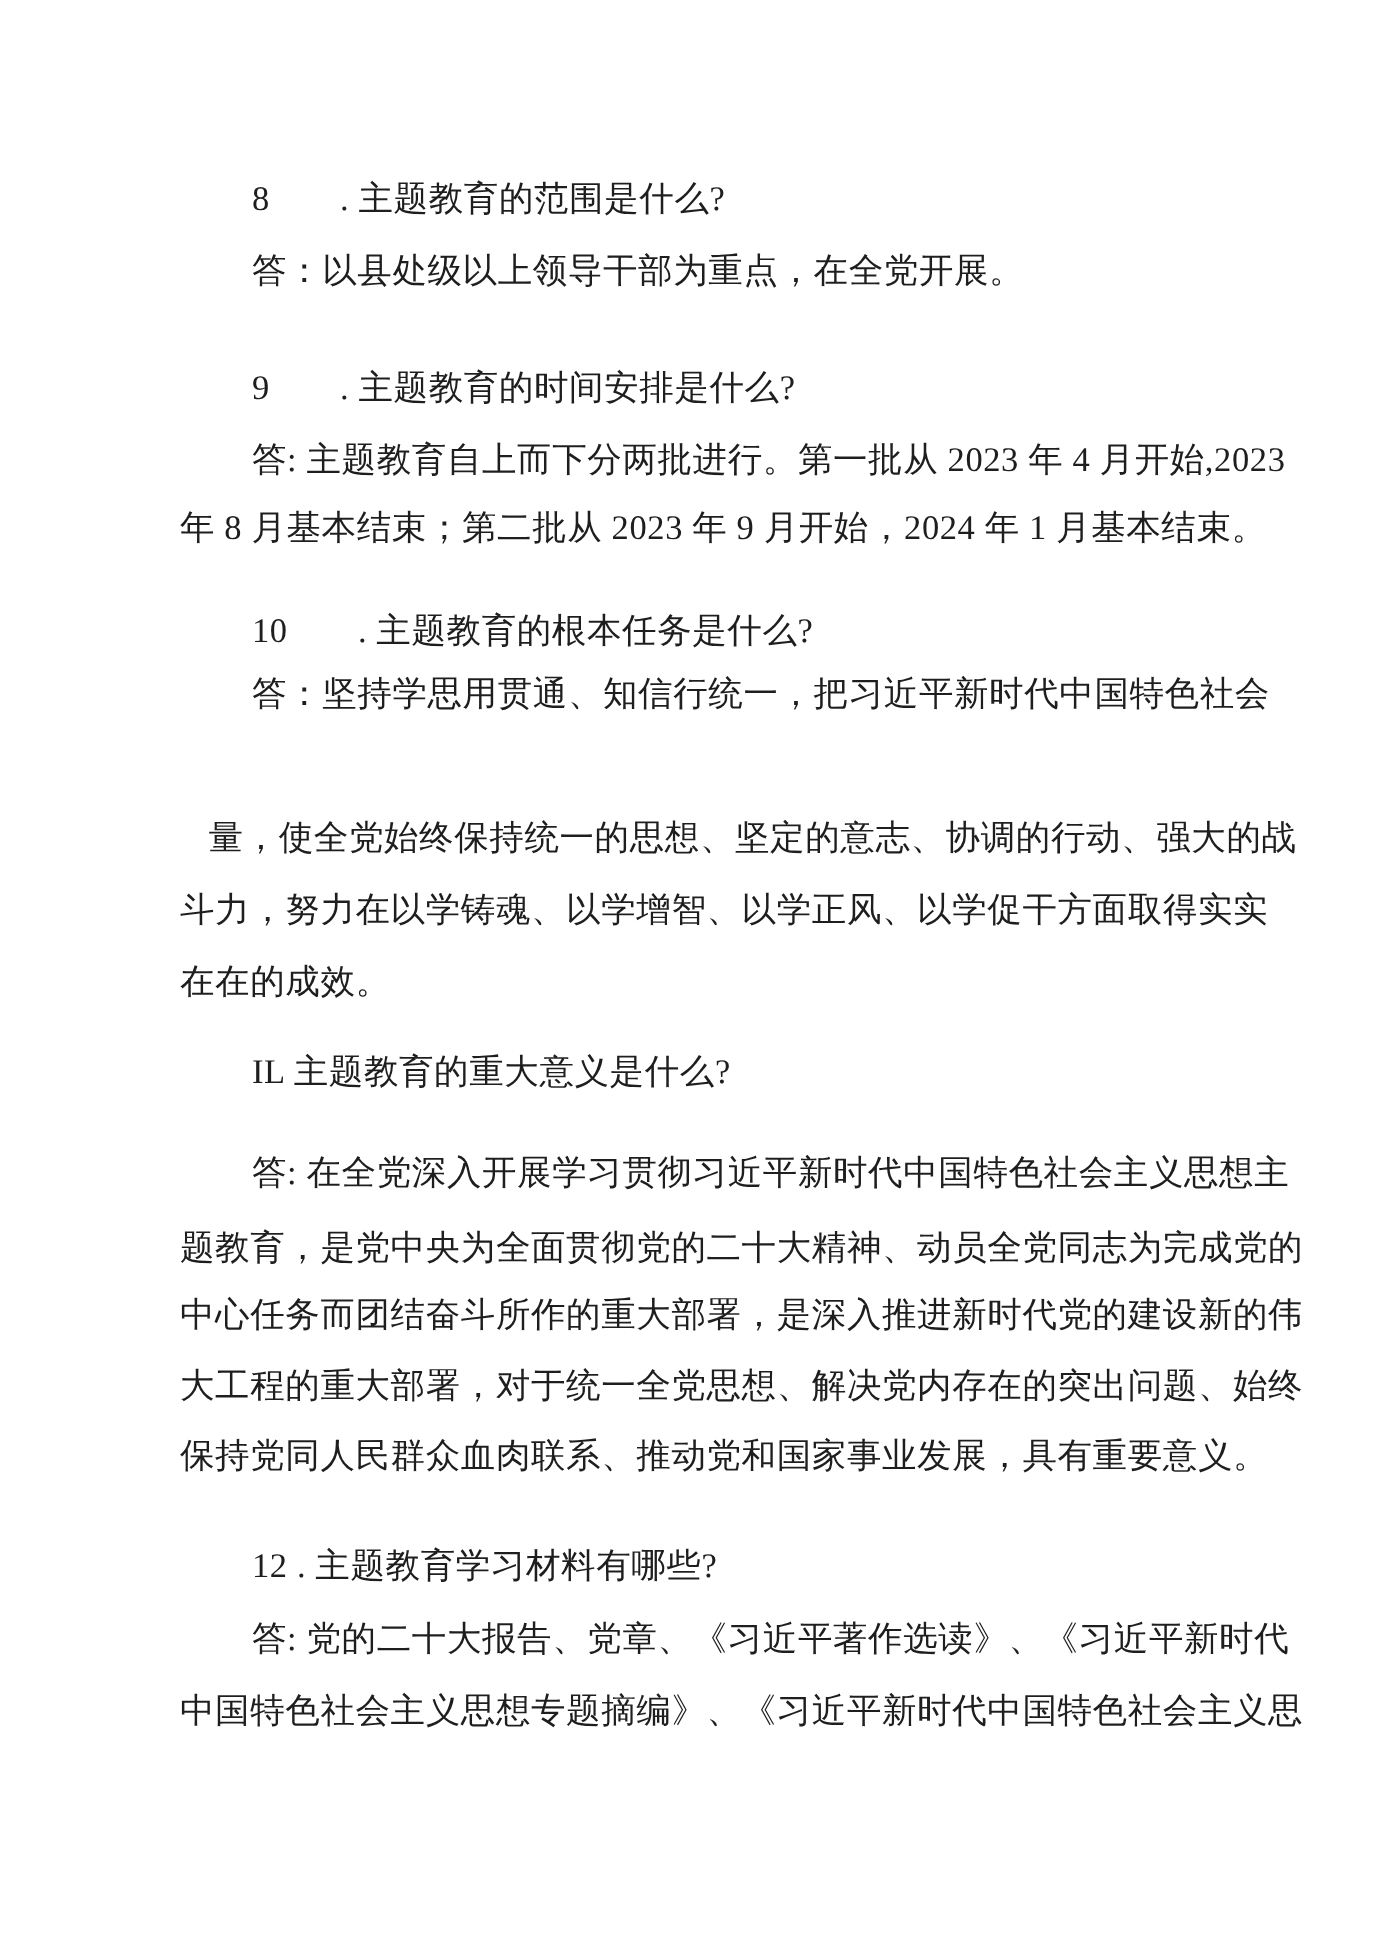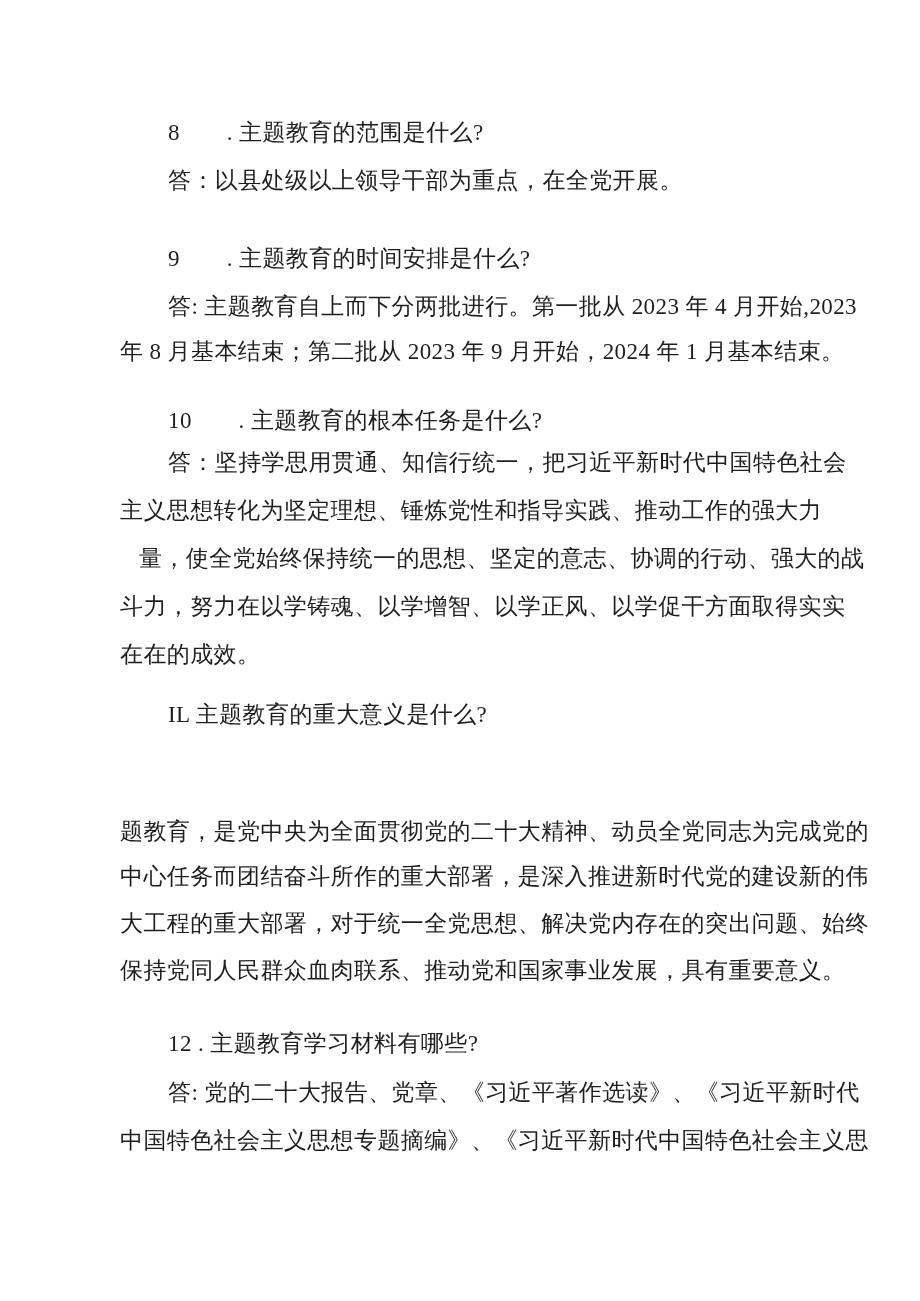--- a/index.html
+++ b/index.html
@@ -57,26 +57,26 @@
 
   <div class="line indent l-q8">8　　. 主题教育的范围是什么?</div>
   <div class="line indent l-a8-0">答：以县处级以上领导干部为重点，在全党开展。</div>
 
   <div class="line indent l-q9">9　　. 主题教育的时间安排是什么?</div>
   <div class="line indent l-a9-0">答: 主题教育自上而下分两批进行。第一批从 2023 年 4 月开始,2023</div>
   <div class="line cont l-a9-1">年 8 月基本结束；第二批从 2023 年 9 月开始，2024 年 1 月基本结束。</div>
 
   <div class="line indent l-q10">10　　. 主题教育的根本任务是什么?</div>
   <div class="line indent l-a10-0">答：坚持学思用贯通、知信行统一，把习近平新时代中国特色社会</div>
-  <div class="line cont l-a10-1">主义思想转化为坚定理想、锤炼党性和指导实践、推动工作的强大力</div>
   <div class="line cont l-a10-2">量，使全党始终保持统一的思想、坚定的意志、协调的行动、强大的战</div>
   <div class="line cont l-a10-3">斗力，努力在以学铸魂、以学增智、以学正风、以学促干方面取得实实</div>
   <div class="line cont l-a10-4">在在的成效。</div>
 
   <div class="line indent l-q11">IL 主题教育的重大意义是什么?</div>
+  <div class="line indent l-a11-0">答: 在全党深入开展学习贯彻习近平新时代中国特色社会主义思想主</div>
   <div class="line cont l-a11-1">题教育，是党中央为全面贯彻党的二十大精神、动员全党同志为完成党的</div>
   <div class="line cont l-a11-2">中心任务而团结奋斗所作的重大部署，是深入推进新时代党的建设新的伟</div>
   <div class="line cont l-a11-3">大工程的重大部署，对于统一全党思想、解决党内存在的突出问题、始终</div>
   <div class="line cont l-a11-4">保持党同人民群众血肉联系、推动党和国家事业发展，具有重要意义。</div>
 
   <div class="line indent l-q12">12 . 主题教育学习材料有哪些?</div>
   <div class="line indent l-a12-0">答: 党的二十大报告、党章、《习近平著作选读》、《习近平新时代</div>
   <div class="line cont l-a12-1">中国特色社会主义思想专题摘编》、《习近平新时代中国特色社会主义思</div>
 
 </div>

